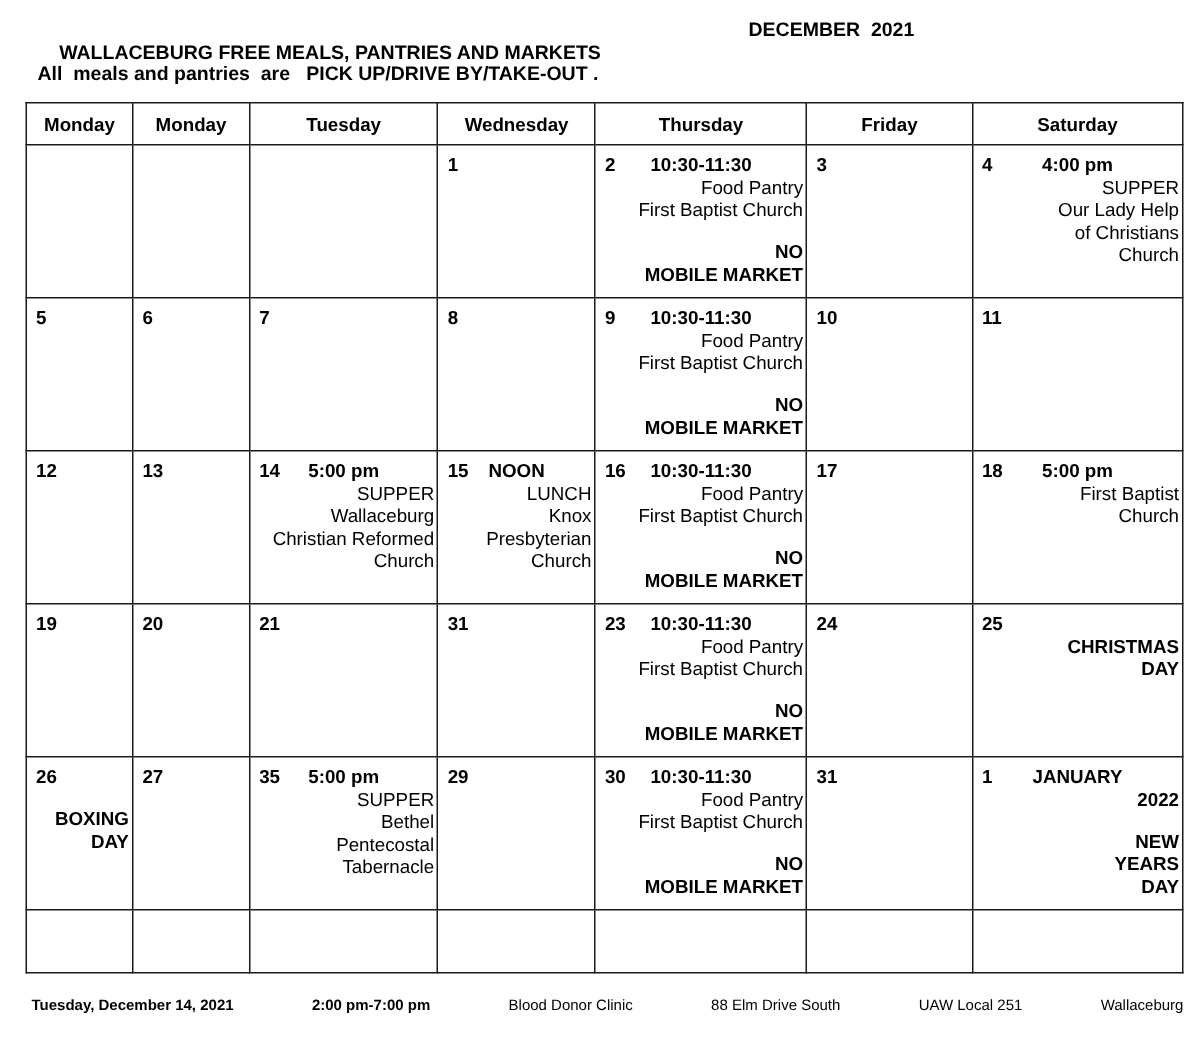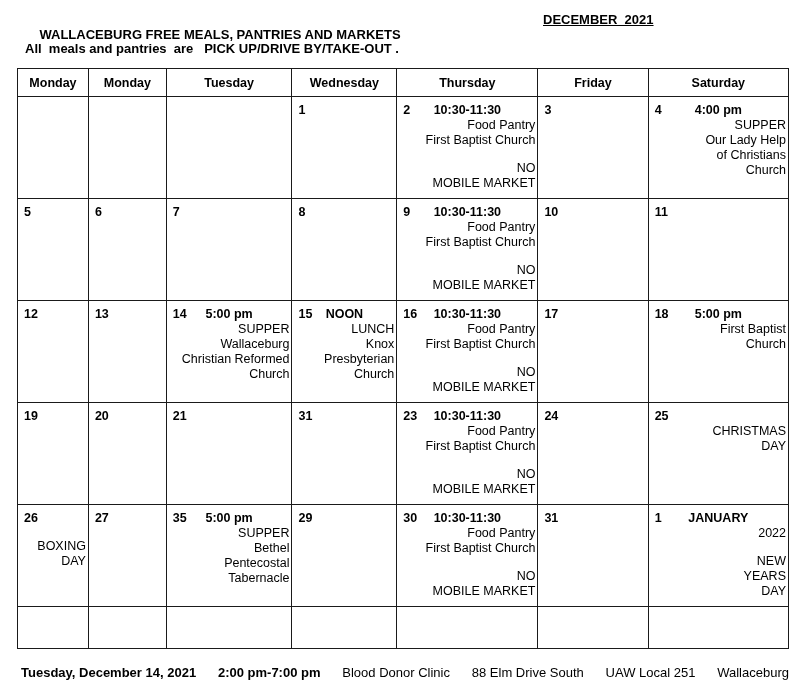--- a/index.html
+++ b/index.html
@@ -11,21 +11,21 @@
   }
   .page { padding:8px 11px 0 17px; }
 
   .title-row {
     position:relative;
     font-size:13px; font-weight:bold;
     padding:4px 0 0 8px;
     white-space:pre;
     height:16px;
   }
-  .month { position:absolute; left:526px; top:4px;text-decoration:underline; }
+  .month { position:absolute; left:482px; top:4px; }
 
   .note {
     font-size:13px; font-weight:bold;
     padding:13px 0 12px 8px;
     white-space:pre;
   }
 
   table.cal {
     border-collapse:collapse;
     width:772px;
@@ -56,28 +56,28 @@
     min-height:16px;
     padding-top:2px;
   }
   .daynum { position:absolute; left:4px; top:2px; }
 
   .line {
     text-align:right;
     font-size:12.5px;
     line-height:15px;
   }
-  .line.b  { font-weight:normal; }
+  .line.b  { font-weight:bold; }
   .line.gap { height:13px; }
 
   .footer {
     display:flex;
     justify-content:space-between;
     align-items:baseline;
-    font-size:13px;
+    font-size:10px;
     width:768px;
     padding:16px 0 0 4px;
   }
   .footer .b { font-weight:bold; }
 </style>
 </head>
 <body>
 
 <div class="page">
 

